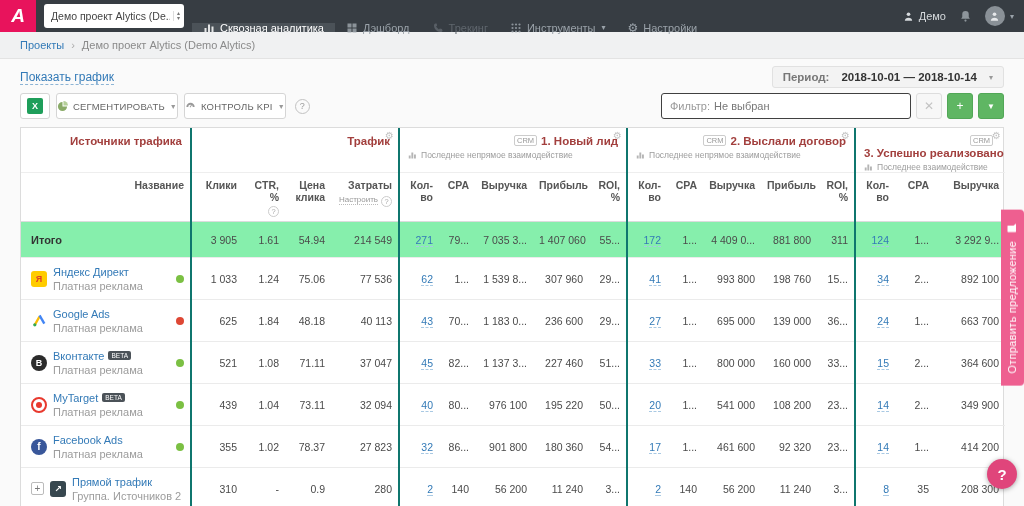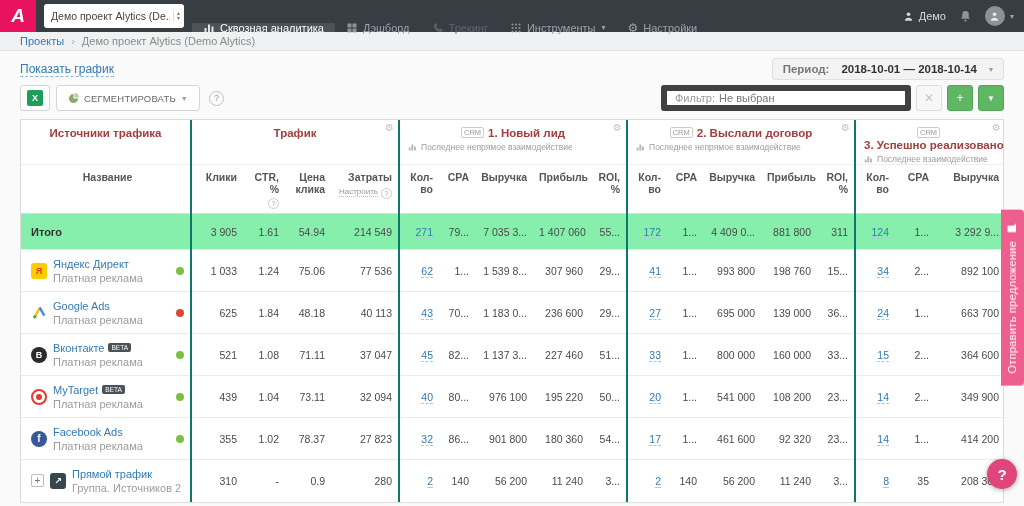--- a/index.html
+++ b/index.html
@@ -20,58 +20,58 @@
   .nav-item svg { flex:none; opacity:.85; }
   .nav-item.active { background:#4b5258; color:#fff; }
   .nav-item.disabled { color:#5f666d; }
   .nav-caret { font-size:8px; margin-left:1px; }
   .topbar-right { margin-left:auto; display:flex; align-items:center; gap:13px; padding-right:10px; }
   .demo-chip { display:flex; align-items:center; gap:5px; color:#d6dadd; cursor:pointer; }
   .avatar { width:20px; height:20px; border-radius:50%; background:#8a9197; display:flex; align-items:center; justify-content:center; cursor:pointer; }
   .avatar-wrap { display:flex; align-items:center; gap:4px; cursor:pointer; }
 
   
-  .breadcrumb { height:19px; background:#f0f1f2; border-bottom:1px solid #e3e3e3; display:flex; align-items:center;
+  .breadcrumb { height:27px; background:#f0f1f2; border-bottom:1px solid #e3e3e3; display:flex; align-items:center;
     padding:0 20px; font-size:11px; color:#8a8a8a; gap:7px; }
   .breadcrumb a { color:#337ab7; cursor:pointer; }
   .crumb-sep { color:#aaa; }
 
   
   .controls { display:flex; align-items:center; padding:7px 20px 5px;justify-content:flex-end; }
   .show-chart { color:#337ab7; font-size:12px; border-bottom:1px dashed rgba(51,122,183,.55); cursor:pointer; }
   .period { margin-left:auto; display:flex; align-items:center; gap:12px; background:#f3f3f3; border:1px solid #e1e1e1;
     border-radius:3px; padding:4px 10px; font-size:11.5px; color:#777; cursor:pointer; }
   .period .val { font-weight:bold; color:#333; }
   .period .caret { font-size:8px; color:#999; }
 
   
   .toolbar { display:flex; align-items:center; padding:0 20px 8px; gap:6px; }
   .btn { display:inline-flex; align-items:center; gap:5px; background:#fff; border:1px solid #d5d5d5; border-radius:3px;
-    height:26px; padding:0 11px; font-size:9.5px; letter-spacing:.2px; color:#666; cursor:pointer; white-space:nowrap; }
+    height:26px; padding:0 0; font-size:9.5px; letter-spacing:.2px; color:#666; cursor:pointer; white-space:nowrap; }
   .btn .caret { font-size:7px; color:#999; }
   .btn.icon-only { width:30px; justify-content:center; padding:0; }
   .xls-ic { width:16px; height:16px; background:#1e9e5a; border-radius:2px; color:#fff; font-size:9px; font-weight:bold;
     display:flex; align-items:center; justify-content:center; }
   .help-circle { width:15px; height:15px; border-radius:50%; border:1px solid #c2c2c2; color:#9a9a9a; font-size:9px;
     display:flex; align-items:center; justify-content:center; margin-left:3px; cursor:pointer; }
   .toolbar-right { margin-left:auto; display:flex; align-items:center; gap:5px; }
-  .filter-box { width:250px; height:26px; background:#fff; border:6px solid #404040; border-radius:3px; display:flex;
+  .filter-box { width:250px; height:26px; background:#fff; border:1px solid #404040; border-radius:3px; display:flex;
     align-items:center; gap:4px; padding:0 8px; font-size:11px; cursor:text; }
   .filter-box .lbl { color:#999; }
   .filter-box .val { color:#777; }
   .sq-btn { width:26px; height:26px; border-radius:3px; display:flex; align-items:center; justify-content:center;
     font-size:12px; cursor:pointer; }
   .sq-btn.gray { background:#f7f7f7; border:1px solid #ddd; color:#c3c3c3; }
   .sq-btn.green { background:#5fb663; border:1px solid #52a757; color:#fff; }
   .sq-btn.green .caret { font-size:8px; }
 
   
   .table-wrap { margin:0 20px; background:#fff; border:1px solid #dcdcdc; }
   table { width:100%; border-collapse:collapse; table-layout:fixed; font-size:10.5px; color:#444; }
-  th { font-weight:normal; text-align:center; vertical-align:top; }
+  th { font-weight:normal; text-align:right; vertical-align:top; }
   .group-start { border-left:2px solid #0f766e; }
   tr.h1 th { height:38px; padding:7px 8px 0; border-bottom:1px solid #eee; position:relative; }
   .group-title { color:#a23f3d; font-weight:bold; font-size:11.5px; white-space:nowrap; }
   .crm-badge { display:inline-block; font-size:7.5px; color:#999; border:1px solid #ccc; border-radius:2px;
     padding:0 2px; margin-right:4px; vertical-align:2px; }
   .attr { margin-top:3px; font-size:8.5px; color:#9c9c9c; display:flex; align-items:center; gap:4px;
     white-space:nowrap; overflow:hidden; }
   .gear { position:absolute; top:3px; right:4px; color:#c4c4c4; font-size:10px; cursor:pointer; line-height:1; }
   tr.h2 th { height:46px; padding:6px 6px 4px; color:#555; font-weight:bold; font-size:10.5px; border-bottom:1px solid #dcdcdc; }
   th.num-h { text-align:right; }
@@ -211,20 +211,28 @@
 <div class="toolbar">
   <div class="btn icon-only">
     <span class="xls-ic">X</span>
   </div>
   <div class="btn">
     <svg width="11" height="11" viewBox="0 0 24 24" fill="#8aab68">
         <path d="M12 2a10 10 0 1 0 10 10H12z"></path>
         <path d="M14 0v10h10A10 10 0 0 0 14 0z" fill="#b5cf9a"></path>
       </svg>
     <span>СЕГМЕНТИРОВАТЬ</span>
+    <span class="caret">▼</span>
+  </div>
+  <div class="btn">
+    <svg width="11" height="11" viewBox="0 0 24 24" fill="#999">
+        <path d="M12 4a9 9 0 0 0-9 9h4a5 5 0 0 1 10 0h4a9 9 0 0 0-9-9z"></path>
+        <rect x="11" y="8" width="2" height="6" transform="rotate(35 12 12)"></rect>
+      </svg>
+    <span>КОНТРОЛЬ KPI</span>
     <span class="caret">▼</span>
   </div>
   <div class="help-circle">?</div>
   <div class="toolbar-right">
     <div class="filter-box">
       <span class="lbl">Фильтр:</span>
       <span class="val">Не выбран</span>
     </div>
     <div class="sq-btn gray">✕</div>
     <div class="sq-btn green">+</div>

